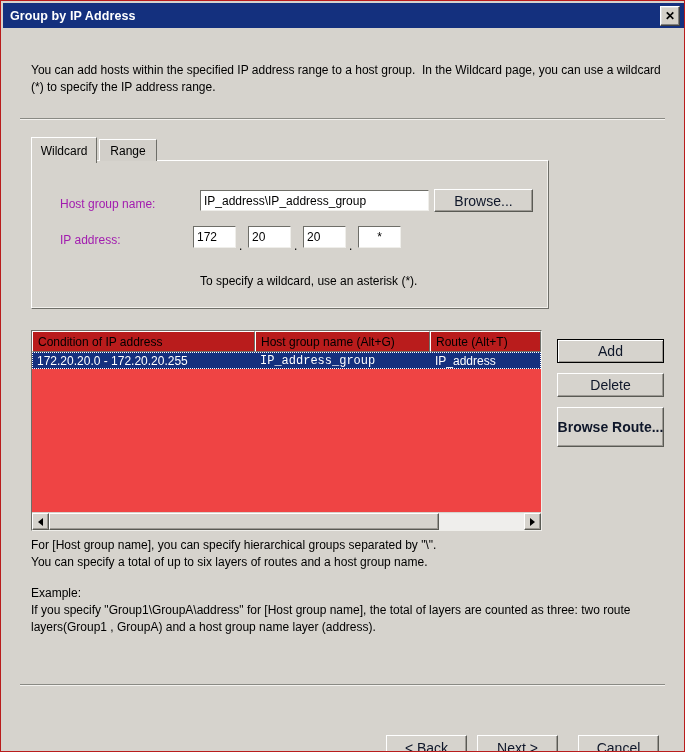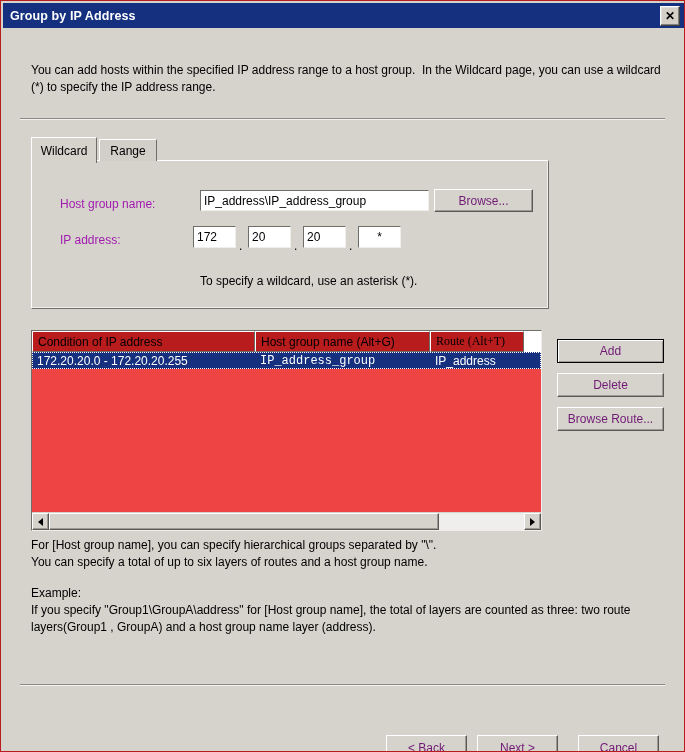--- a/index.html
+++ b/index.html
@@ -205,22 +205,22 @@
   .btn {
     position: absolute;
     box-sizing: border-box;
     background: #d6d3cd;
     border-top: 1px solid #ffffff;
     border-left: 1px solid #ffffff;
     border-right: 1px solid #5a5a54;
     border-bottom: 1px solid #5a5a54;
     box-shadow: inset -1px -1px 0 #9d9a94;
     font-family: "Liberation Sans", sans-serif;
-    font-size: 12px;
-    color: #701a75;
+    font-size: 14px;
+    color: #0f172a;
     display: flex;
     align-items: center;
     justify-content: center;
     cursor: default;
     white-space: nowrap;
   }
   .btn.default {
     border: 1px solid #000000;
     box-shadow: inset 1px 1px 0 #ffffff, inset -1px -1px 0 #9d9a94,
                 inset 2px 2px 0 #d6d3cd, inset -2px -2px 0 #d6d3cd;
@@ -259,21 +259,21 @@
     font-size: 12px;
     display: flex;
     align-items: center;
     padding-left: 5px;
     cursor: default;
     white-space: nowrap;
     overflow: hidden;
   }
   #col-0 { width: 223px; }
   #col-1 { width: 175px; }
-  #col-2 { width: 94px; font-family: Liberation Serif, serif; }
+  #col-2 { width: 111px; }
 
   #listrows {
     position: absolute;
     left: 0; top: 21px;
     right: 0;
     bottom: 18px;
     background: #ef4444;
     overflow: hidden;
   }
   .list-row {
@@ -347,21 +347,21 @@
     border-left: 1px solid #ffffff;
     border-right: 1px solid #5a5a54;
     border-bottom: 1px solid #5a5a54;
     box-shadow: inset -1px -1px 0 #9d9a94;
     cursor: default;
   }
 
   
   #btn-add    { left: 556px; top: 309px; width: 107px; height: 24px; }
   #btn-delete { left: 556px; top: 343px; width: 107px; height: 24px; }
-  #btn-browse-route { left: 556px; top: 377px; width: 107px; height: 24px; }
+  #btn-browse-route { left: 556px; top: 377px; width: 107px; height: 40px; font-weight: bold; }
 
   
   #help-1 { left: 30px; top: 507px; width: 640px; }
   #help-2 { left: 30px; top: 555px; width: 640px; }
 
   
   #btn-back   { left: 385px; top: 705px; width: 81px; height: 25px; }
   #btn-next   { left: 476px; top: 705px; width: 81px; height: 25px; }
   #btn-cancel { left: 577px; top: 705px; width: 81px; height: 25px; }
 </style>

